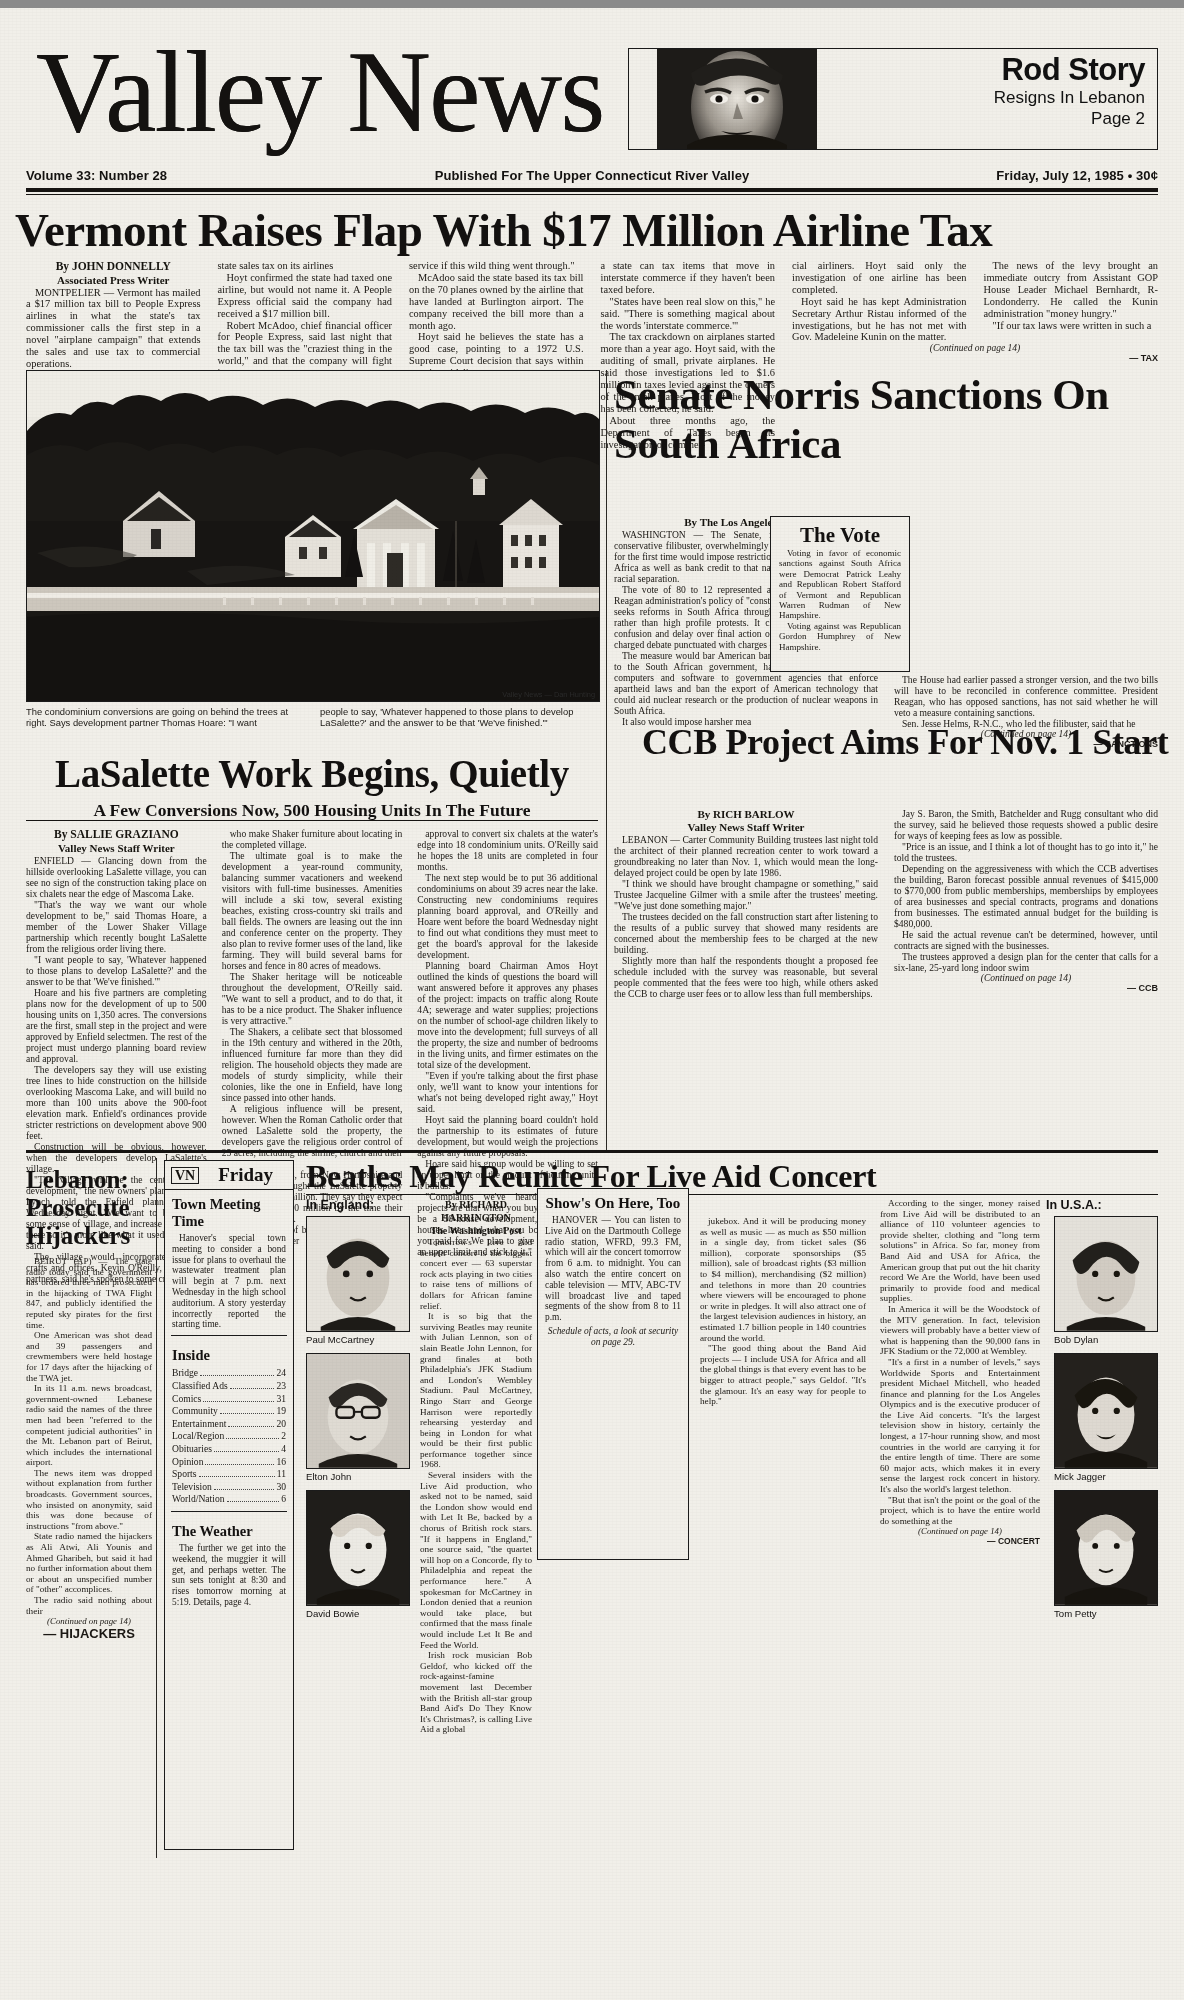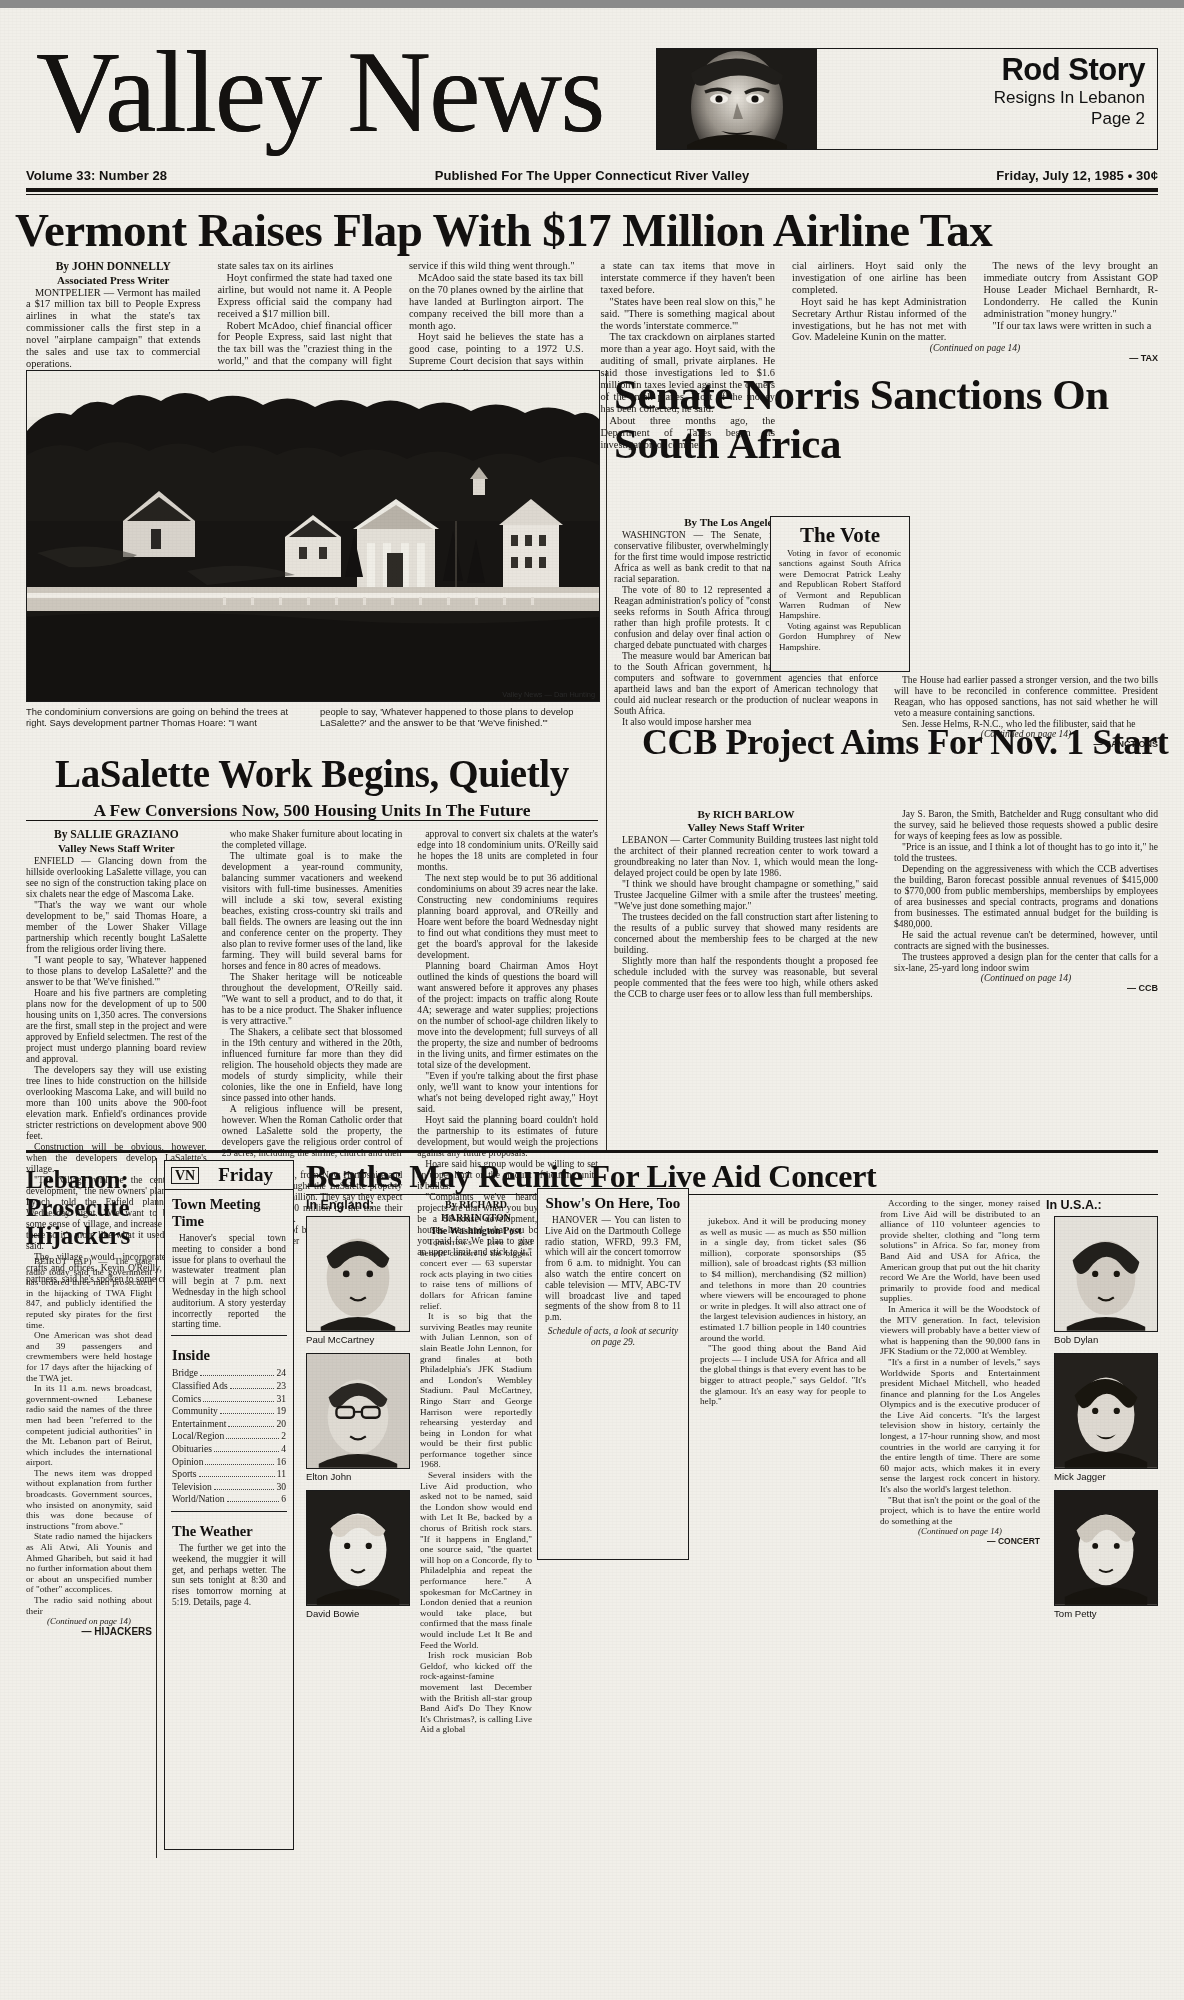--- a/index.html
+++ b/index.html
@@ -21,21 +21,21 @@
 
   
   #masthead{position:absolute;left:26px;top:34px;width:1132px;height:118px;}
   #nameplate{
     position:absolute;left:10px;top:-6px;
     font-family:"Liberation Serif",serif;
     font-size:116px;line-height:112px;font-weight:400;
     letter-spacing:-2px;color:#141210;
     text-shadow:0 0 .4px #141210;
   }
-  #flagbox{position:absolute;right:0;top:6px;width:500px;height:100px;border:1.6px solid #1a1a1a;display:flex;}
+  #flagbox{position:absolute;right:0;top:6px;width:500px;height:100px;border:1.6px solid #1a1a1a;display:flex;padding-left:28px;}
   #flagphoto{width:160px;height:100%;position:relative;overflow:hidden;background:#cfcac1;}
   #flagphoto .fp{position:absolute;inset:0;}
   #flagtext{flex:1;padding:4px 12px 0 12px;text-align:right;font-family:"Liberation Sans",sans-serif;}
   #flagtext .t1{font-size:31px;font-weight:700;line-height:34px;letter-spacing:-.5px;color:#111;}
   #flagtext .t2{font-size:17px;line-height:21px;color:#111;}
   #flagtext .t3{font-size:17px;line-height:21px;color:#111;}
 
   #folio{position:absolute;left:26px;top:160px;width:1132px;font-family:"Liberation Sans",sans-serif;
     font-size:13px;font-weight:700;color:#141210;display:flex;align-items:flex-end;}
   #folio .left{width:300px;text-align:left;letter-spacing:.1px;}
@@ -409,21 +409,21 @@
   <div id="leb-body">
     <div class="smallbody" style="font-size:9.2px;line-height:10.6px;">
       <p class="noind">BEIRUT (AP) — The state radio today said the government has ordered three men prosecuted in the hijacking of TWA Flight 847, and publicly identified the reputed sky pirates for the first time.</p>
         <p>One American was shot dead and 39 passengers and crewmembers were held hostage for 17 days after the hijacking of the TWA jet.</p>
         <p>In its 11 a.m. news broadcast, government-owned Lebanese radio said the names of the three men had been "referred to the competent judicial authorities" in the Mt. Lebanon part of Beirut, which includes the international airport.</p>
       <p>The news item was dropped without explanation from further broadcasts. Government sources, who insisted on anonymity, said this was done because of instructions "from above."</p>
         <p>State radio named the hijackers as Ali Atwi, Ali Younis and Ahmed Gharibeh, but said it had no further information about them or about an unspecified number of "other" accomplices.</p>
         <p>The radio said nothing about their</p>
     </div>
     <div class="jump" style="font-size:8.8px;">(Continued on page 14)</div>
-    <div class="dash" style="font-size:10px;">— HIJACKERS</div>
+    <div class="dash" style="font-size:13px;text-align:center;">— HIJACKERS</div>
   </div>
   <div class="vline" style="left:156px;top:1150px;height:700px;"></div>
 
   <div id="friday-box">
     <div id="friday-head">
       <span id="vn-logo">VN</span>
       <span class="fh">Friday</span>
     </div>
     <div class="fsec">Town Meeting Time</div>
     <div class="ftext">

